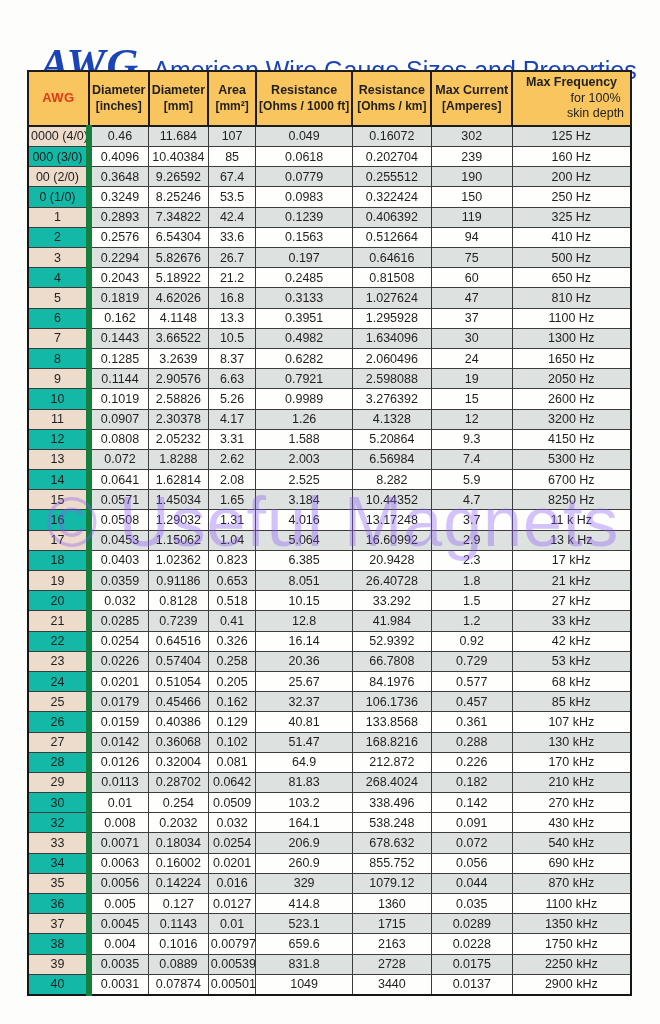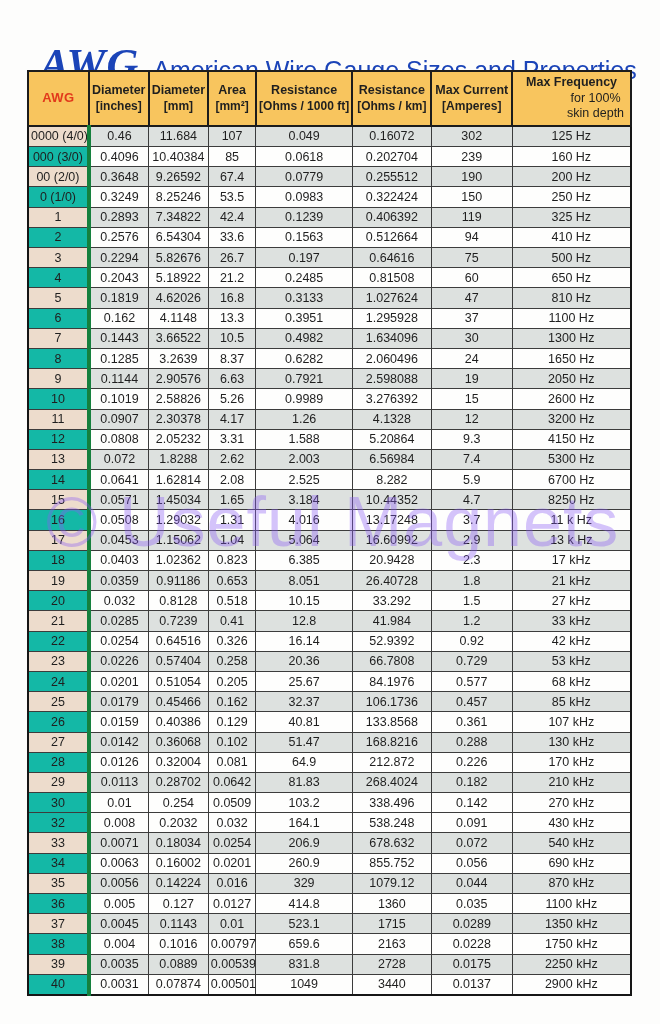--- a/index.html
+++ b/index.html
@@ -46,21 +46,21 @@
   thead th .h2{font-weight:bold;font-size:12px;}
   thead th .h2.light{font-weight:normal;font-size:12.5px;padding-left:48px;}
   thead th.awg-h .h1{color:#e2391b;font-size:13px;letter-spacing:0.5px;}
   tbody td{
     border:1px solid #3c3c3c;
     height:19.2px;
     padding:0 2px;
     overflow:hidden;
     white-space:nowrap;
   }
-  tbody td:first-child{border-right:4px solid #15803d;}
+  tbody td:first-child{border-right:6px solid #15803d;}
   tbody tr.even td{background:#dde1df;}
   tbody tr.odd td{background:#fefefd;}
   tbody tr.even td:first-child{background:#eddccc;}
   tbody tr.odd td:first-child{background:#14b8a6;}
   
   .watermark{
     position:absolute;top:482px;left:46px;width:600px;
     font-size:70px;font-weight:normal;
     color:#8b5cf6;opacity:0.36;
     letter-spacing:1px;white-space:nowrap;

